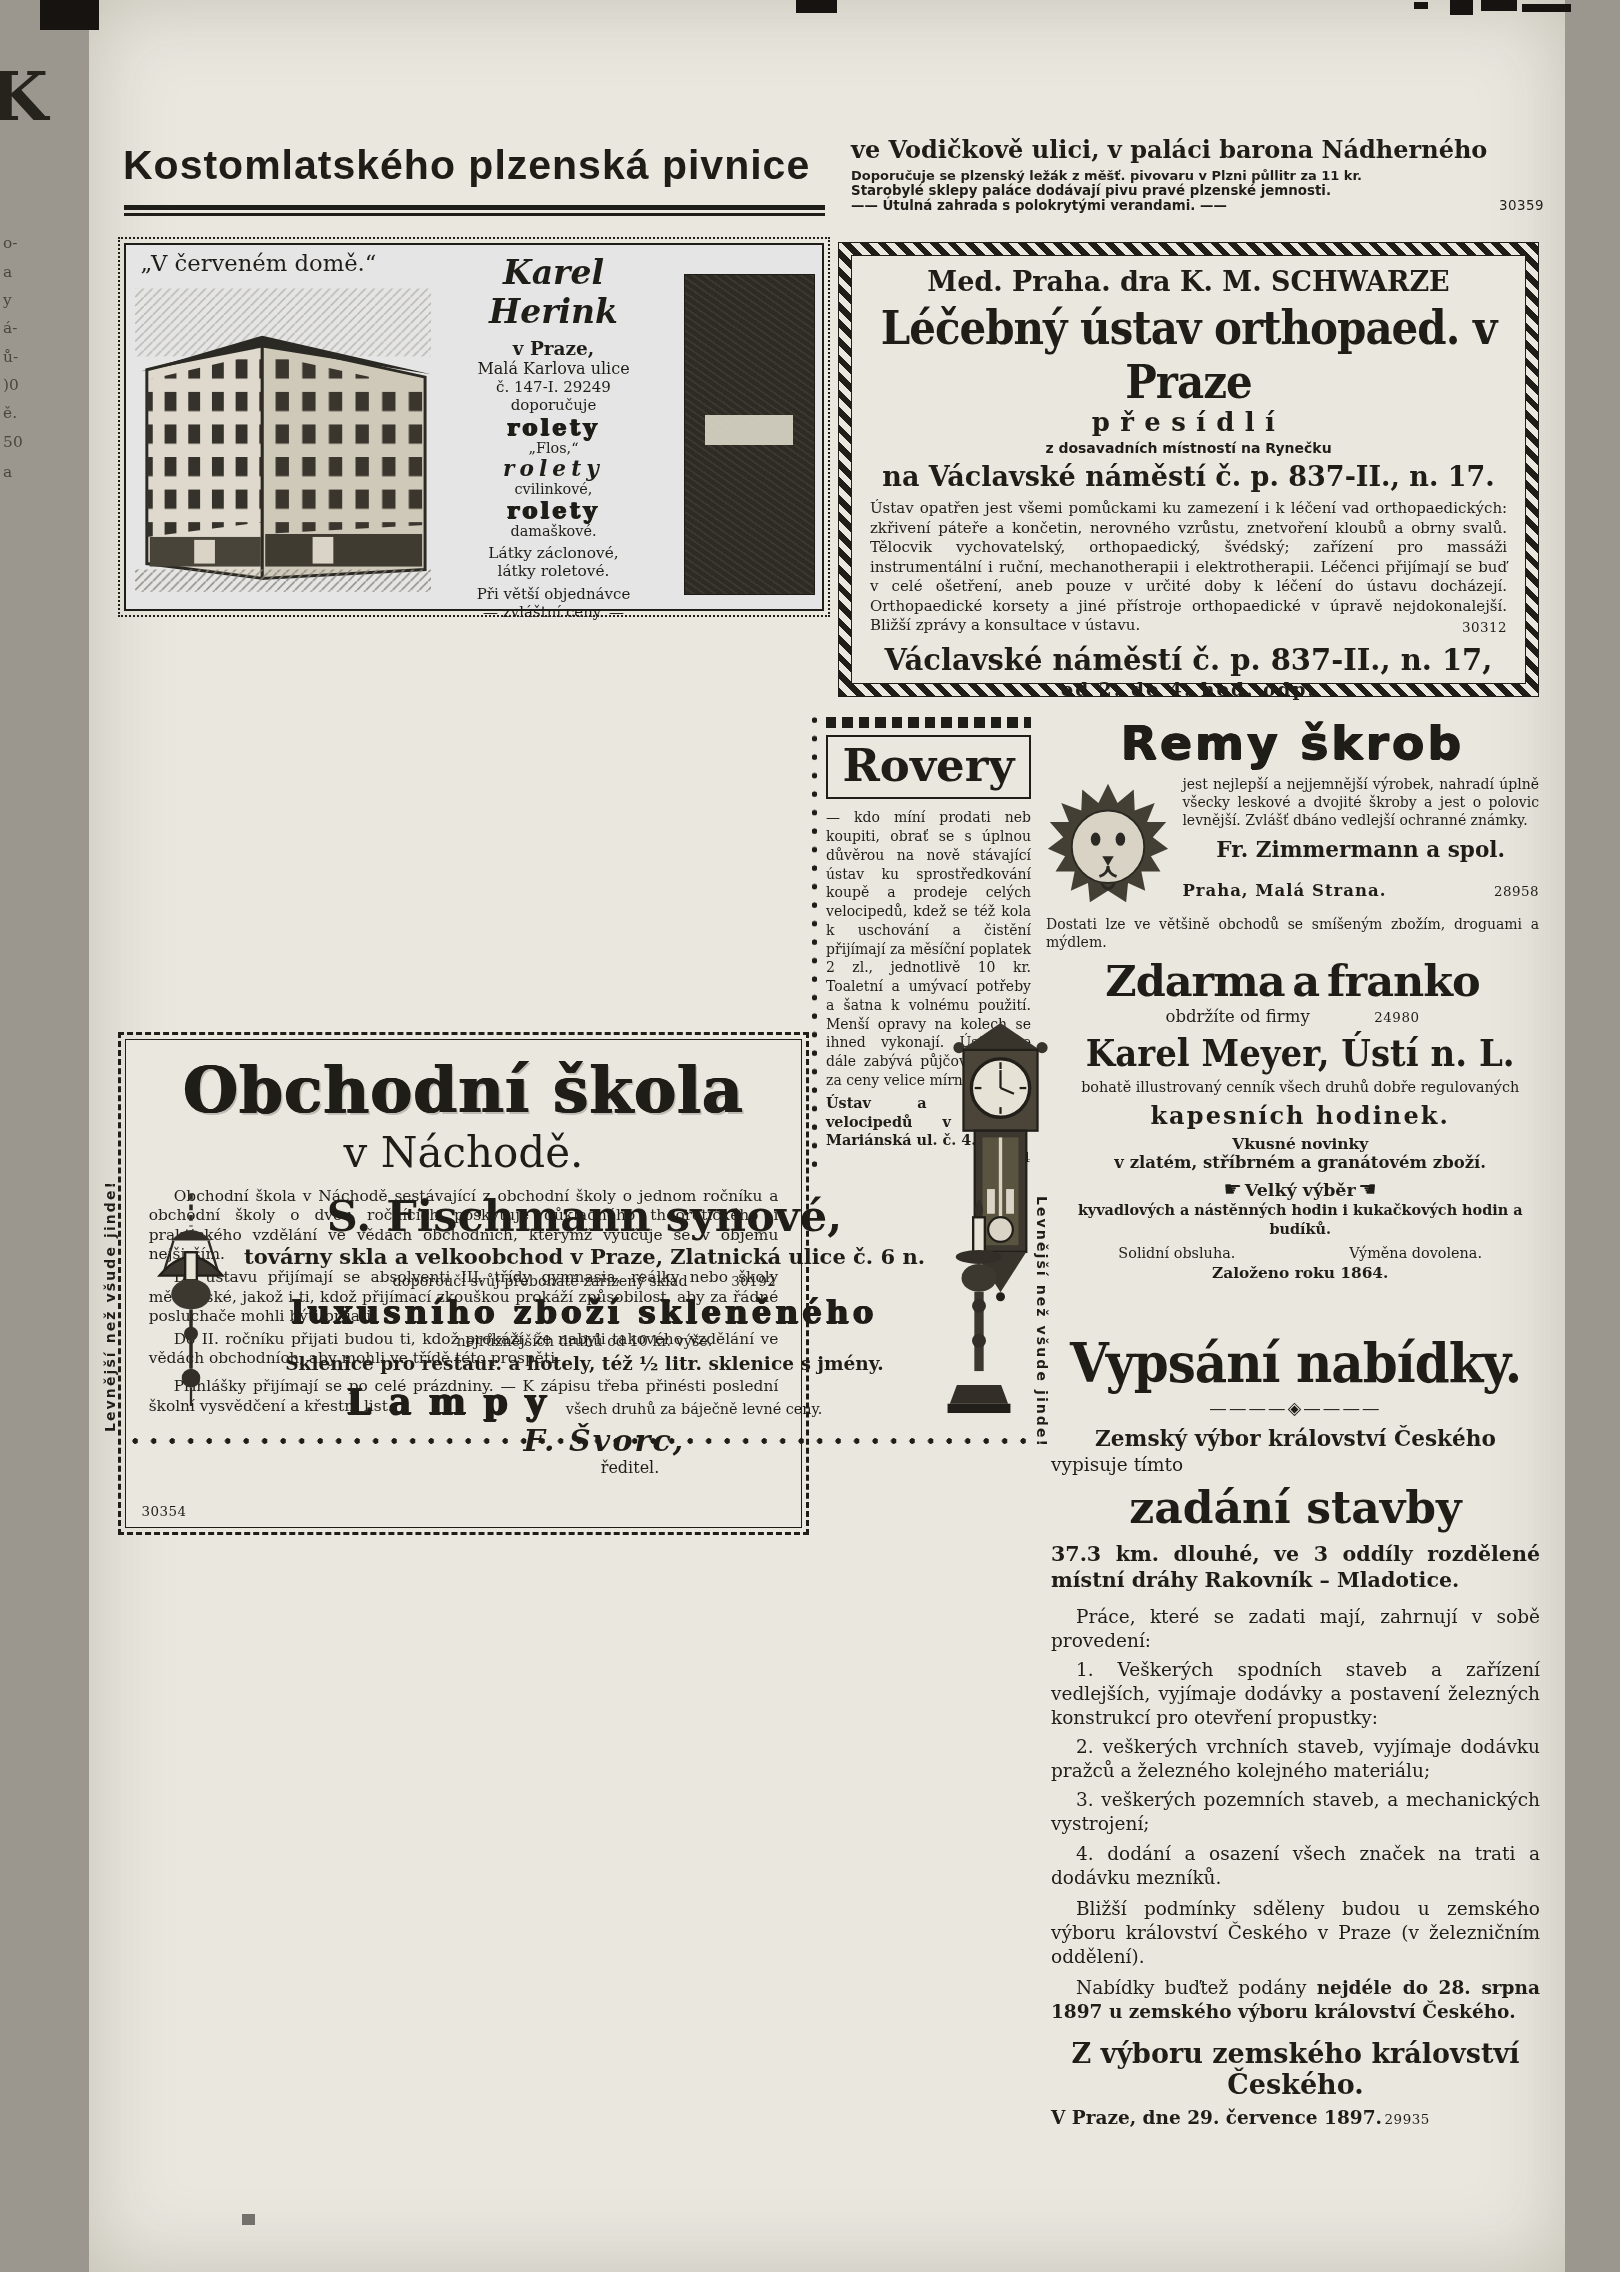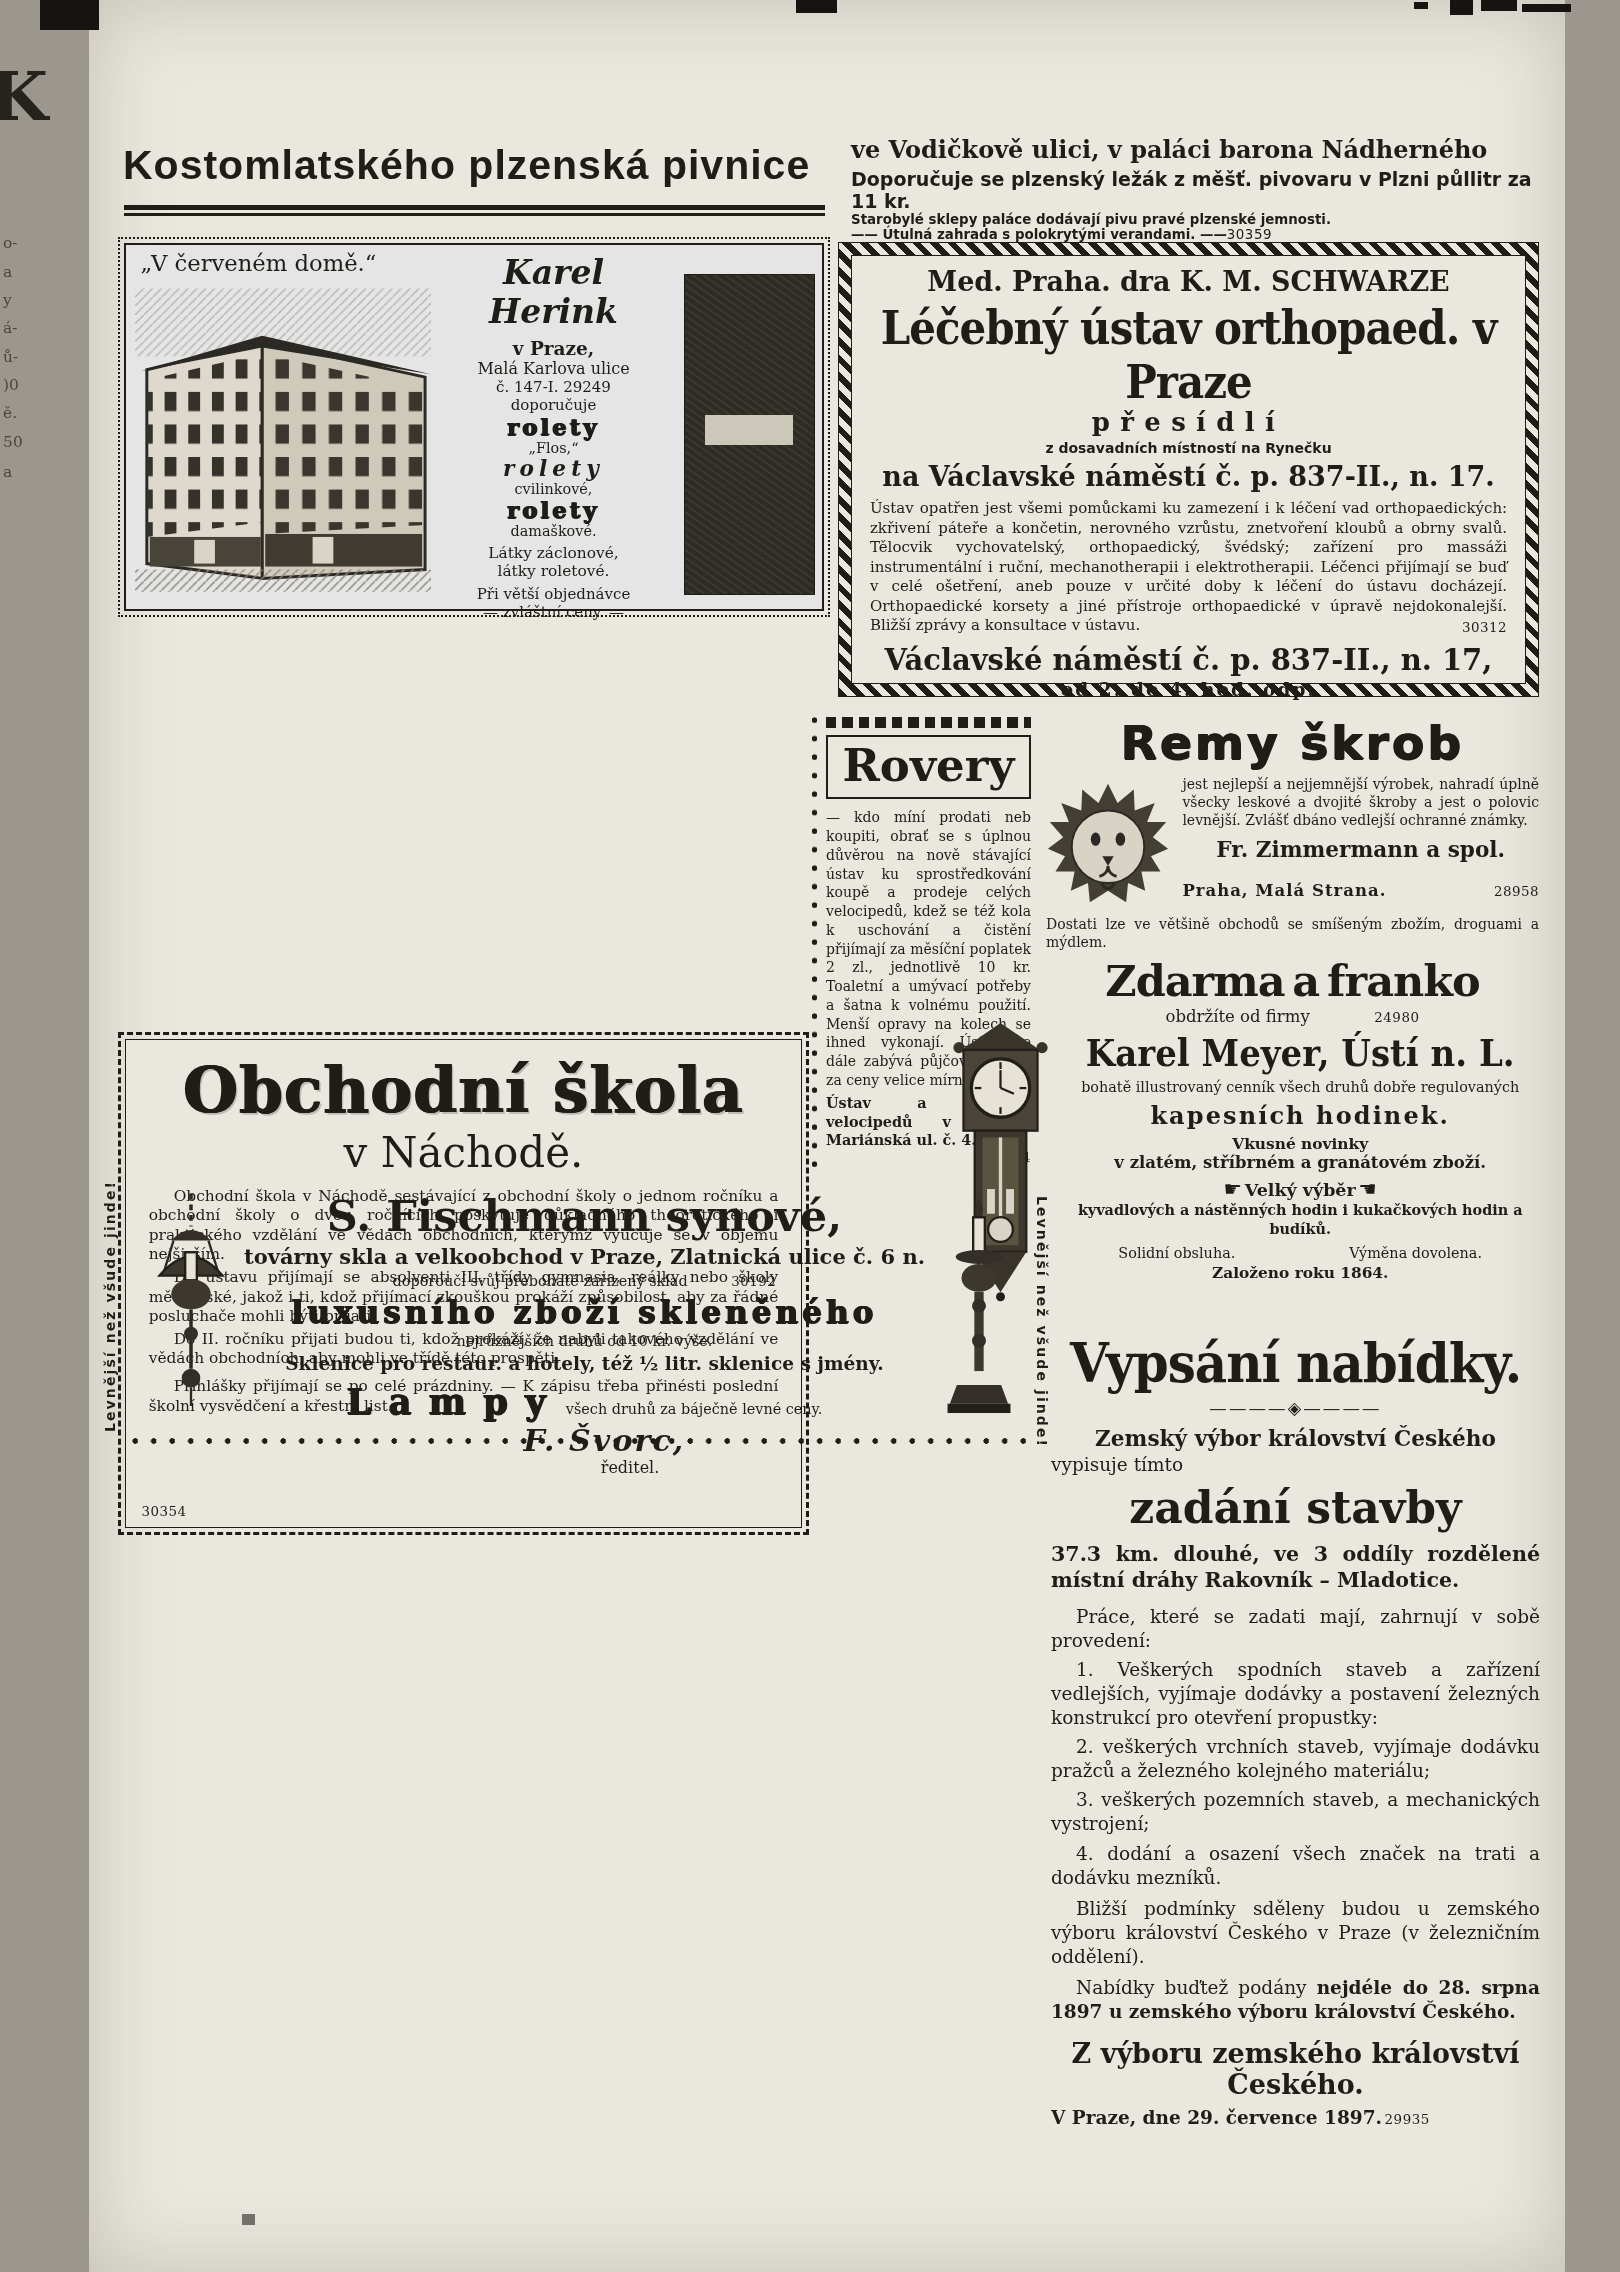--- a/index.html
+++ b/index.html
@@ -59,23 +59,23 @@
   <div class="frag" style="top:404px">ě.</div>
   <div class="frag" style="top:433px">50</div>
   <div class="frag" style="top:463px">a</div>
 
   <div class="abs mast-title" style="left:123px;top:142px;width:711px;font-family:'Liberation Sans',sans-serif;font-weight:700;font-size:41px;letter-spacing:1px">Kostomlatského plzenská pivnice</div>
   <div class="abs" style="left:124px;top:205px;width:701px;height:5.1px;background:#1f1d18"></div>
   <div class="abs" style="left:124px;top:213px;width:701px;height:2.6px;background:#1f1d18"></div>
 
   <div class="abs" style="left:851px;top:135px;width:693px">
     <div class="b" style="font-size:24px">ve Vodičkově ulici, v paláci barona Nádherného</div>
-    <div class="sans b" style="font-size:19px;margin-top:4.1px">Doporučuje se plzenský ležák z měšť. pivovaru v Plzni půllitr za 11 kr.</div>
+    <div class="sans b" style="font-size:13px;margin-top:4.1px">Doporučuje se plzenský ležák z měšť. pivovaru v Plzni půllitr za 11 kr.</div>
     <div class="sans b" style="font-size:13.4px">Starobylé sklepy paláce dodávají pivu pravé plzenské jemnosti.</div>
-    <div class="sans b" style="font-size:13.4px;display:flex;">
+    <div class="sans b" style="font-size:13.4px;display:flex;justify-content:space-between">
       <span>—— Útulná zahrada s polokrytými verandami. ——</span>
       <span class="num">30359</span>
     </div>
   </div>
 
   <div class="abs frame-chain" style="left:124px;top:243px;width:696px;height:364px">
     <div class="abs" style="left:14.4px;top:5.1px;font-size:22.7px">„V červeném domě.“</div>
 
     <svg class="abs" style="left:9.3px;top:43px" width="296" height="304" viewBox="0 0 200 205">
       <defs>

